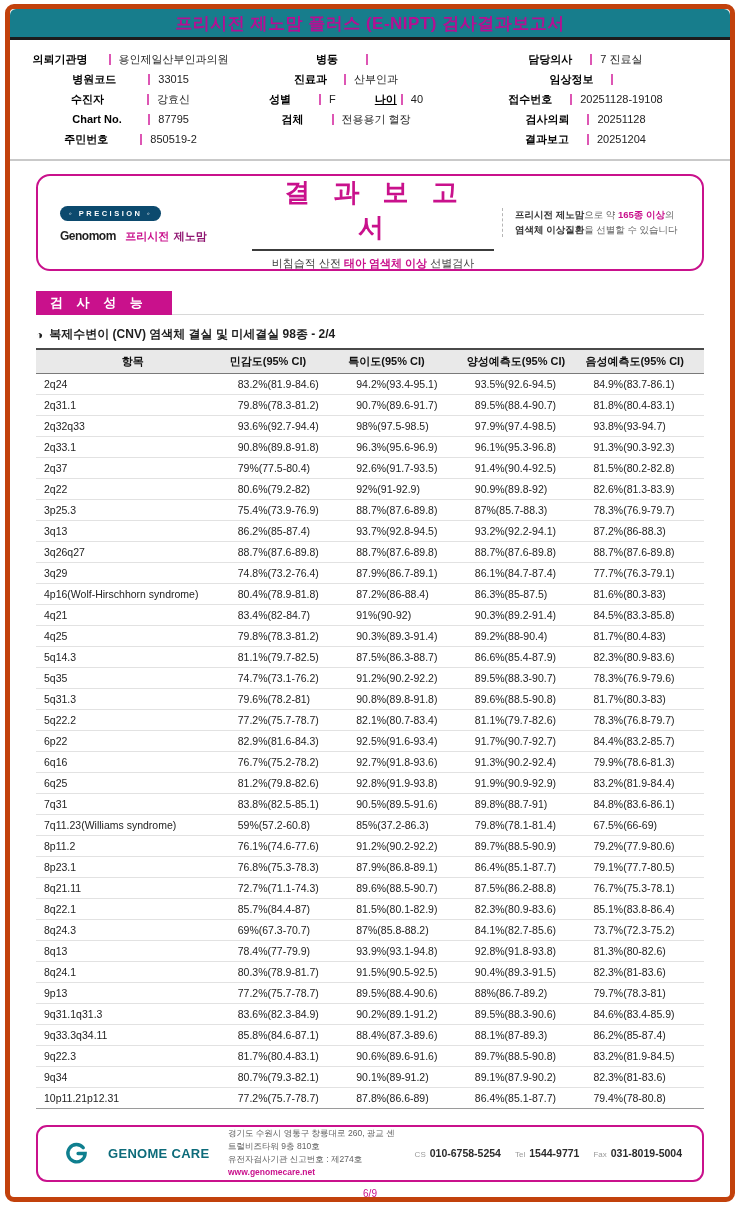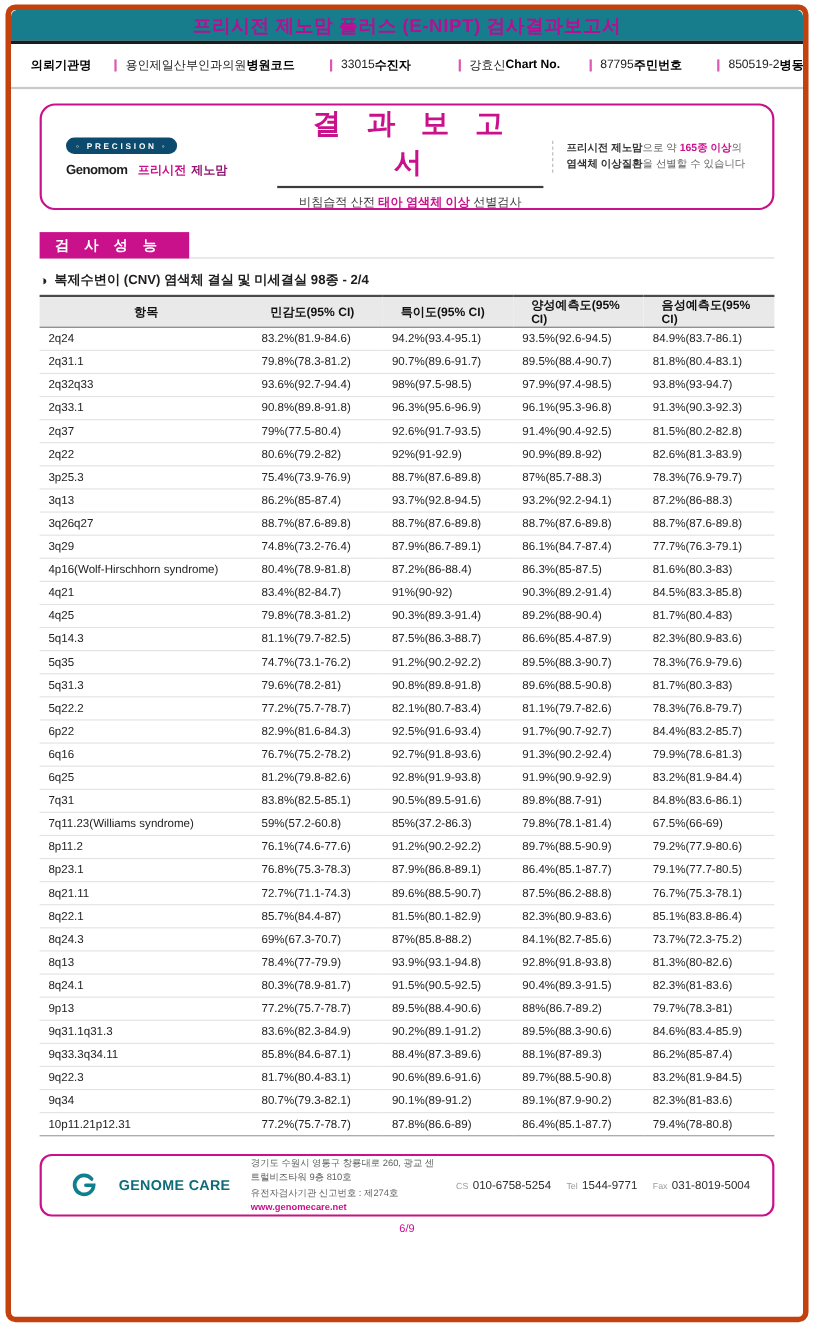--- a/index.html
+++ b/index.html
@@ -27,21 +27,21 @@
   .title-bar .title {
     color: #b50f93; font-size: 17px; font-weight: bold; letter-spacing: 0.5px;
   }
   
   .info-section {
     border-top: 3px solid #1c1c1c;
     border-bottom: 2px solid #c9c9c9;
     display: flex;
     padding: 9px 18px 10px 18px;
   }
-  .info-col { display: flex; flex-direction: row; align-items: center; }
+  .info-col { display: flex; flex-direction: column; align-items: center; }
   .info-col.c1 { flex: 0 0 30%; }
   .info-col.c2 { flex: 0 0 33%; }
   .info-col.c3 { flex: 0 0 37%; }
   .info-row { display: flex; align-items: center; height: 20px; font-size: 11px; }
   .info-label { font-weight: bold; color: #000; white-space: nowrap; }
   .c1 .info-label:not(.l2) { min-width: 72px; }
   .c2 .info-label:not(.l2) { min-width: 46px; }
   .c3 .info-label:not(.l2) { min-width: 58px; }
   .info-label.l2 { margin-left: 39px; text-decoration: underline; }
   .info-sep { width: 2px; height: 11px; background: #dd56b4; margin: 0 8px 0 4px; flex: none; }
@@ -106,21 +106,21 @@
     width: calc(100% - 52px);
     margin: 3px 26px 0 26px;
     border-collapse: collapse;
     font-size: 10.5px;
     table-layout: fixed;
   }
   .perf-table th {
     background: #e9e9e9;
     font-size: 11px; font-weight: bold; color: #111;
     text-align: left;
-    height: 24px; padding: 0 16px;
+    height: 24px; padding: 0 0;
     border-top: 2px solid #4a4a4a;
     border-bottom: 1px solid #7a7a7a;
   }
   .perf-table th:first-child { width: 29%; text-align: center; }
   .perf-table td {
     height: 21px; padding: 0 8px;
     border-bottom: 1px solid #e2e2e2;
     color: #222; white-space: nowrap; overflow: hidden;
   }
   .perf-table tbody tr:last-child td { border-bottom: 1px solid #9a9a9a; }
@@ -134,21 +134,21 @@
     padding: 0 20px 0 26px;
     gap: 16px;
   }
   .gc-logo { display: flex; align-items: center; gap: 19px; flex: none; width: 148px; }
   .gc-text { color: #0d6b7a; font-weight: bold; font-size: 13px; letter-spacing: 0.3px; }
   .addr { flex: 1; font-size: 8.5px; color: #606060; line-height: 1.55; }
   .addr .site { color: #c9118c; font-weight: bold; }
   .contacts { display: flex; align-items: center; gap: 14px; flex: none; }
   .contact { display: flex; align-items: baseline; gap: 4px; }
   .contact .lbl { font-size: 8px; color: #9a9a9a; }
-  .contact .val { font-size: 10.5px; color: #2b2b2b; font-weight: normal; }
+  .contact .val { font-size: 10.5px; color: #2b2b2b; font-weight: bold; }
   .page-num { text-align: center; margin-top: 6px; font-size: 10px; color: #c9118c; }
 </style>
 </head>
 <body>
 
 <div class="frame">
 
   <div class="title-bar">
     <div class="title">프리시전 제노맘 플러스 (E-NIPT) 검사결과보고서</div>
   </div>

